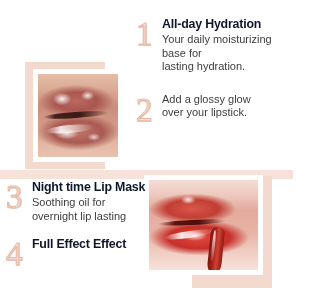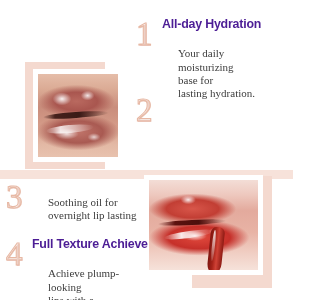--- a/index.html
+++ b/index.html
@@ -181,33 +181,33 @@
     user-select: none;
     margin-top: 1px;
   }
   .feature-text {
     flex: 1 1 auto;
   }
   .feature-title {
     font-family: "Liberation Sans", sans-serif;
     font-size: 12.4px;
     font-weight: bold;
-    color: #4c1d95;
+    color: #0f172a;
     line-height: 1.15;
     letter-spacing: -0.2px;
     margin: 0 0 2px 0;
     white-space: nowrap;
   }
   .feature-desc {
-    font-family: Liberation Serif, serif;
+    font-family: Liberation Sans, sans-serif;
     font-size: 11px;
     font-weight: 400;
     color: #3d3d3d;
     line-height: 1.22;
-    margin: 16px;
+    margin: 0;
     white-space: pre-line;
   }
 
   
   #feature-1 { left: 136px; top: 17px;  width: 157px; }
   #feature-2 { left: 136px; top: 93px;  width: 157px; }
   #feature-3 { left: 6px;   top: 180px; width: 150px; }
   #feature-4 { left: 6px;   top: 237px; width: 150px; }
 
   #feature-1 .feature-desc,
@@ -247,34 +247,34 @@
       <div class="feature-title">All-day Hydration</div>
       <div class="feature-desc">Your daily moisturizing
  base for
 lasting hydration.</div>
     </div>
   </div>
 
   <div class="feature" id="feature-2">
     <div class="step-number">2</div>
     <div class="feature-text">
+      <div class="feature-desc">Add a glossy glow
+over your lipstick.</div>
     </div>
   </div>
 
   <div class="feature" id="feature-3">
     <div class="step-number">3</div>
     <div class="feature-text">
+      <div class="feature-title">Night time Lip Mask</div>
       <div class="feature-desc">Soothing oil for
 overnight lip lasting</div>
     </div>
   </div>
 
   <div class="feature" id="feature-4">
     <div class="step-number">4</div>
     <div class="feature-text">
-      <div class="feature-title">Full Texture Achieve</div>
-      <div class="feature-desc">Achieve plump-looking
- lips with a
-volumizing touch.</div>
+      <div class="feature-title">Full Effect Effect</div>
     </div>
   </div>
 
 </div>
 
 </body></html>

